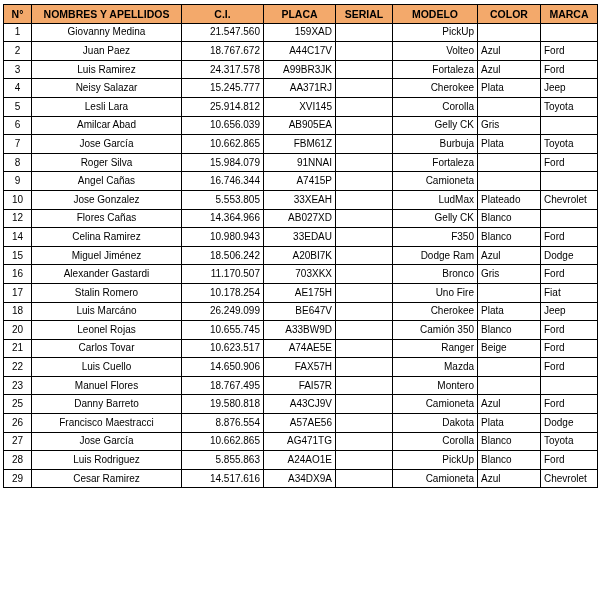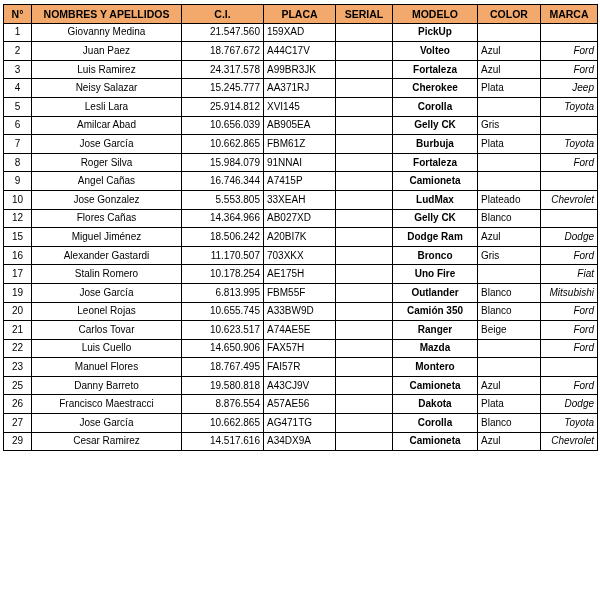--- a/index.html
+++ b/index.html
@@ -47,25 +47,25 @@
   col.c-ci     { width: 82px; }
   col.c-placa  { width: 72px; }
   col.c-serial { width: 57px; }
   col.c-modelo { width: 85px; }
   col.c-color  { width: 63px; }
   col.c-marca  { width: 57px; }
 
   td.num { text-align: center; }
   td.name { text-align: center; }
   td.ci { text-align: right; padding-right: 6px; margin-top: 12px; }
-  td.placa { text-align: left; padding-left: 6px; }
+  td.placa { text-align: right; padding-left: 6px; }
   td.serial { text-align: left; }
-  td.modelo { text-align: center; font-weight: bold; }
+  td.modelo { text-align: right; }
   td.color { text-align: left; margin-top: 38px; }
-  td.marca { text-align: right; font-style: italic; }
+  td.marca { text-align: left; }
 </style>
 </head>
 <body>
 
 <div id="sheet">
   <table class="grid">
     <colgroup>
       <col class="c-num">
         <col class="c-name">
         <col class="c-ci">
@@ -192,20 +192,30 @@
           <td class="num">12</td>
           <td class="name">Flores Cañas</td>
           <td class="ci">14.364.966</td>
           <td class="placa">AB027XD</td>
           <td class="serial"></td>
           <td class="modelo">Gelly CK</td>
           <td class="color">Blanco</td>
           <td class="marca"></td>
         </tr>
         <tr>
+          <td class="num">14</td>
+          <td class="name">Celina Ramirez</td>
+          <td class="ci">10.980.943</td>
+          <td class="placa">33EDAU</td>
+          <td class="serial"></td>
+          <td class="modelo">F350</td>
+          <td class="color">Blanco</td>
+          <td class="marca">Ford</td>
+        </tr>
+        <tr>
           <td class="num">15</td>
           <td class="name">Miguel Jiménez</td>
           <td class="ci">18.506.242</td>
           <td class="placa">A20BI7K</td>
           <td class="serial"></td>
           <td class="modelo">Dodge Ram</td>
           <td class="color">Azul</td>
           <td class="marca">Dodge</td>
         </tr>
         <tr>
@@ -222,28 +232,28 @@
           <td class="num">17</td>
           <td class="name">Stalin Romero</td>
           <td class="ci">10.178.254</td>
           <td class="placa">AE175H</td>
           <td class="serial"></td>
           <td class="modelo">Uno Fire</td>
           <td class="color"></td>
           <td class="marca">Fiat</td>
         </tr>
         <tr>
-          <td class="num">19</td>
-          <td class="name">Jose García</td>
-          <td class="ci">6.813.995</td>
-          <td class="placa">FBM55F</td>
-          <td class="serial"></td>
-          <td class="modelo">Outlander</td>
-          <td class="color">Blanco</td>
-          <td class="marca">Mitsubishi</td>
+          <td class="num">18</td>
+          <td class="name">Luis Marcáno</td>
+          <td class="ci">26.249.099</td>
+          <td class="placa">BE647V</td>
+          <td class="serial"></td>
+          <td class="modelo">Cherokee</td>
+          <td class="color">Plata</td>
+          <td class="marca">Jeep</td>
         </tr>
         <tr>
           <td class="num">20</td>
           <td class="name">Leonel Rojas</td>
           <td class="ci">10.655.745</td>
           <td class="placa">A33BW9D</td>
           <td class="serial"></td>
           <td class="modelo">Camión 350</td>
           <td class="color">Blanco</td>
           <td class="marca">Ford</td>
@@ -300,20 +310,30 @@
         </tr>
         <tr>
           <td class="num">27</td>
           <td class="name">Jose García</td>
           <td class="ci">10.662.865</td>
           <td class="placa">AG471TG</td>
           <td class="serial"></td>
           <td class="modelo">Corolla</td>
           <td class="color">Blanco</td>
           <td class="marca">Toyota</td>
+        </tr>
+        <tr>
+          <td class="num">28</td>
+          <td class="name">Luis Rodriguez</td>
+          <td class="ci">5.855.863</td>
+          <td class="placa">A24AO1E</td>
+          <td class="serial"></td>
+          <td class="modelo">PickUp</td>
+          <td class="color">Blanco</td>
+          <td class="marca">Ford</td>
         </tr>
         <tr>
           <td class="num">29</td>
           <td class="name">Cesar Ramirez</td>
           <td class="ci">14.517.616</td>
           <td class="placa">A34DX9A</td>
           <td class="serial"></td>
           <td class="modelo">Camioneta</td>
           <td class="color">Azul</td>
           <td class="marca">Chevrolet</td>

